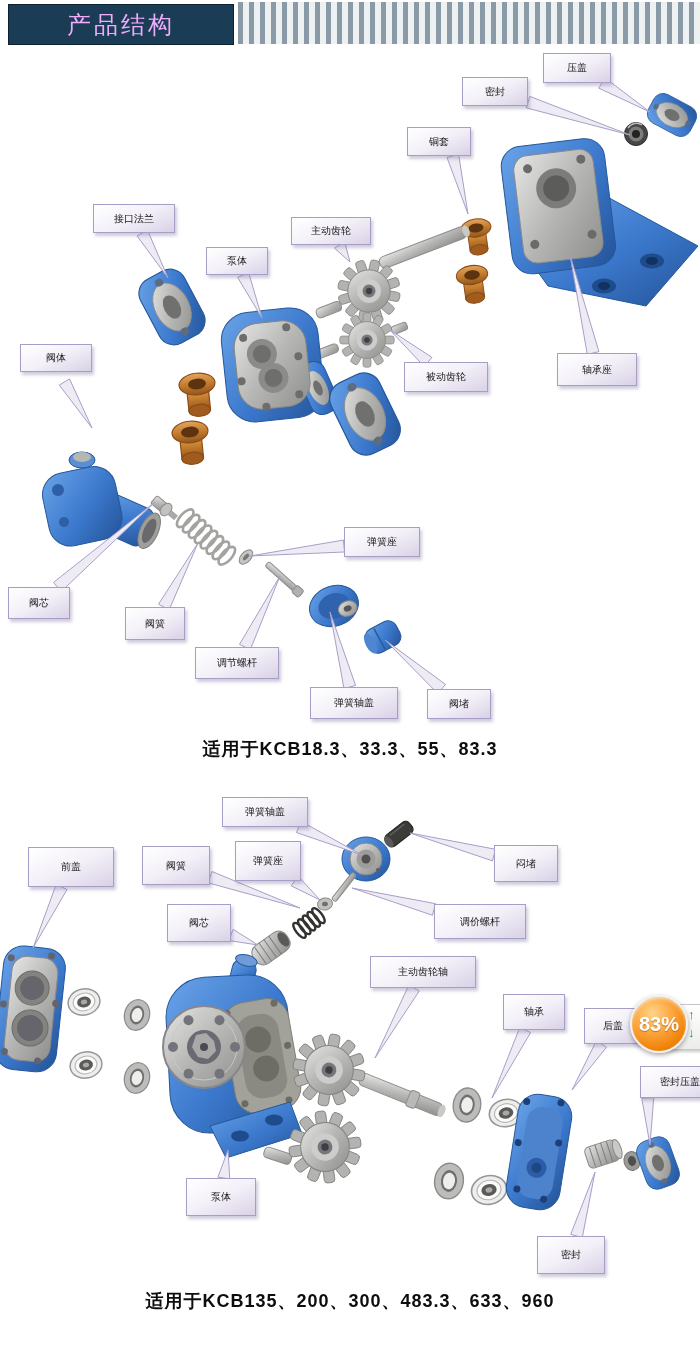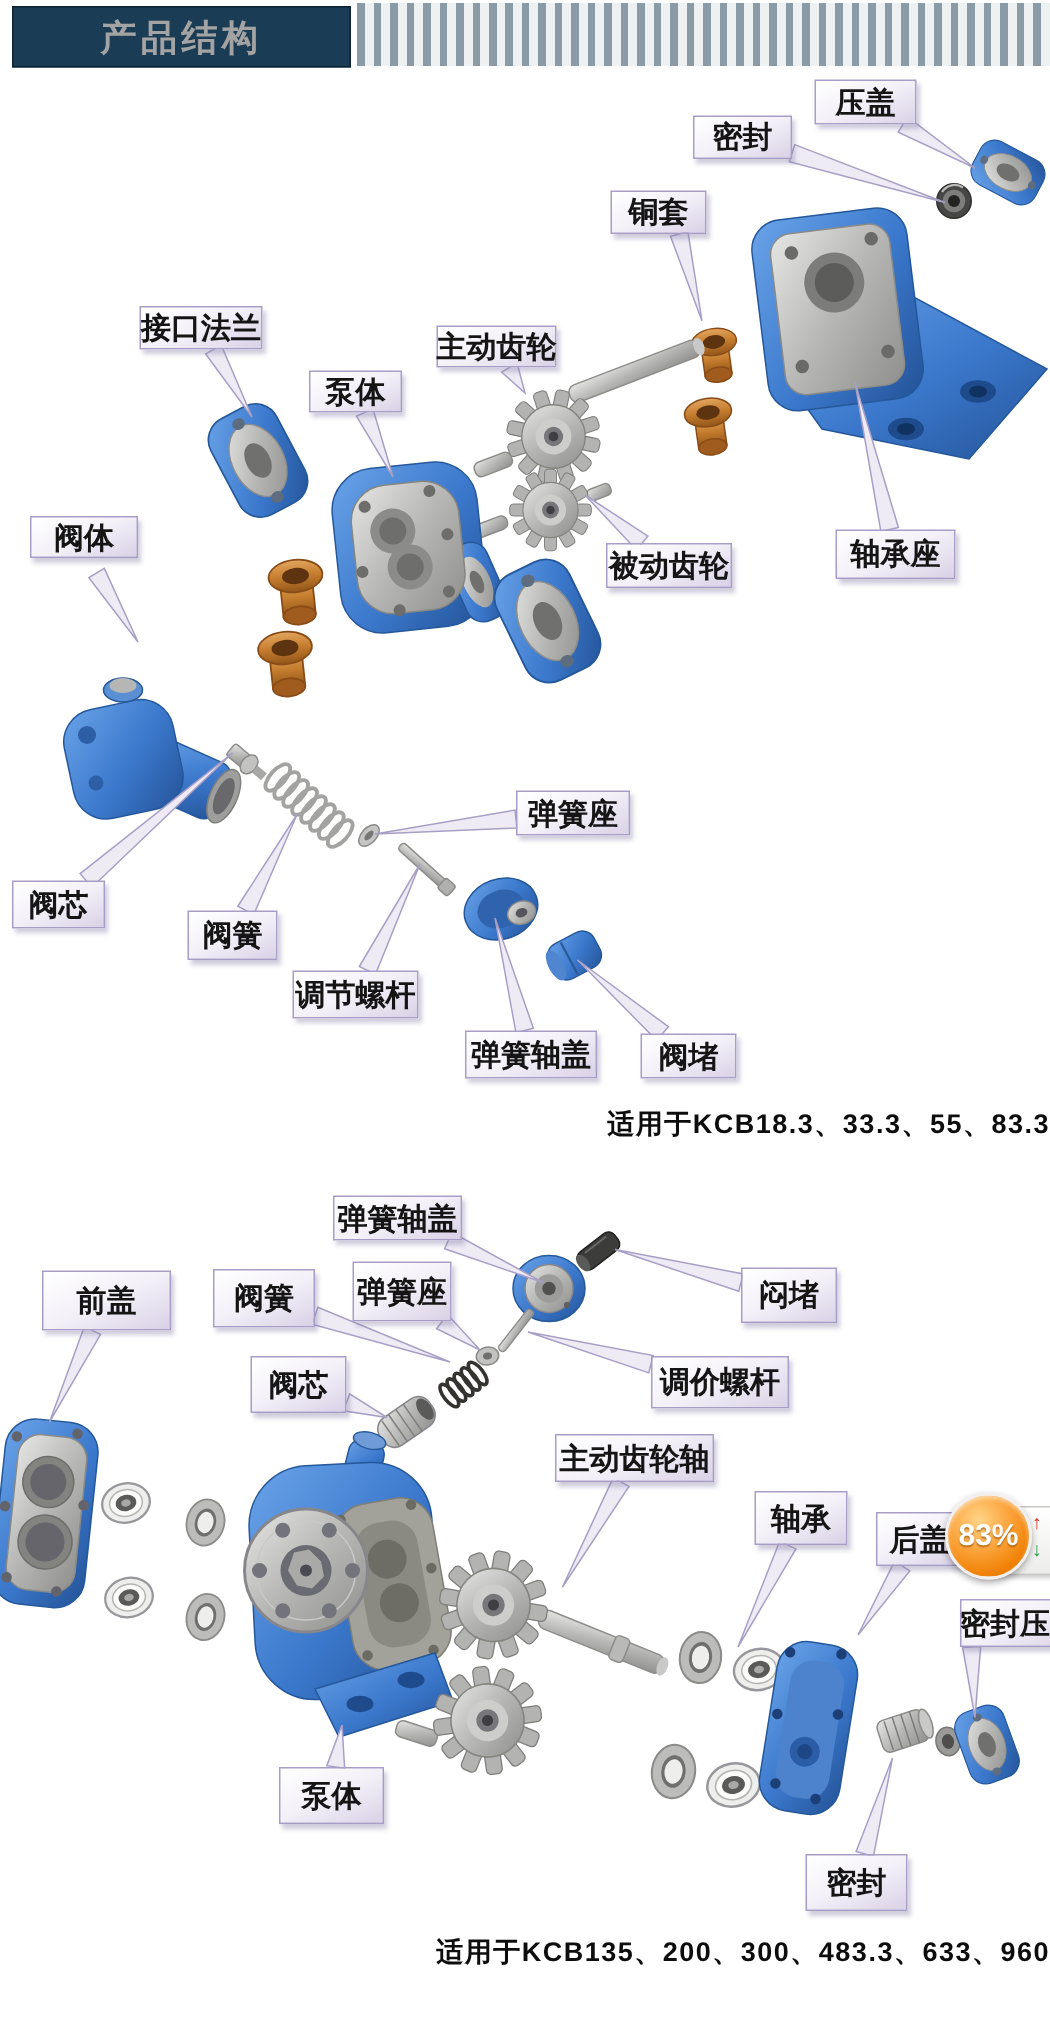--- a/index.html
+++ b/index.html
@@ -4,34 +4,34 @@
 <style>
   html,body{margin:0;padding:0}
   body{
     width:700px;height:1352px;position:relative;background:#ffffff;
     font-family:"Liberation Sans","DejaVu Sans",sans-serif;overflow:hidden;
   }
   
   .hdr-box{position:absolute;left:8px;top:4px;width:224px;height:39px;
     background:#1b3c55;border:1px solid #0c2233;
     display:flex;align-items:center;justify-content:center}
-  .hdr-title{color:#a3a3a3;font-size:24px;font-weight:bold;letter-spacing:3px}
+  .hdr-title{color:#f0abfc;font-size:24px;font-weight:normal;letter-spacing:3px}
   .hdr-stripes{position:absolute;left:238px;top:2px;width:462px;height:42px;
     background:repeating-linear-gradient(90deg,#8b9aa7 0 5px,#eef1f2 5px 11px)}
   
   .diagram{position:absolute;left:0;width:700px}
   #diagram1{top:48px;height:688px}
   #diagram2{top:780px;height:535px}
   svg.parts{position:absolute;left:0;top:0}
   .leader{fill:#eeebf5;stroke:#a89fc6;stroke-width:1}
   .callout{position:absolute;z-index:5;display:flex;align-items:center;justify-content:center;
     background:linear-gradient(155deg,#ffffff 0%,#f3f0f8 50%,#d9d1e6 100%);
     border:1px solid #a79dc6;box-shadow:2px 3px 3px rgba(130,120,160,.38);
-    font-size:20px;font-weight:bold;color:#151515;white-space:nowrap}
-  .caption{position:absolute;left:0;width:700px;text-align:right;
+    font-size:10px;font-weight:normal;color:#151515;white-space:nowrap}
+  .caption{position:absolute;left:0;width:700px;text-align:center;
     font-size:18px;font-weight:bold;color:#0d0d0d;letter-spacing:1px}
   #caption1{top:737px}
   #caption2{top:1289px}
   
   #rating-badge{position:absolute;left:630px;top:995px;width:70px;height:62px;z-index:10}
   .badge-strip{position:absolute;left:17px;top:9px;width:55px;height:44px;
     background:linear-gradient(#ffffff,#ececea);border:1px solid #c6c6c4;border-right:none;
     border-radius:9px 0 0 9px;box-shadow:1px 2px 3px rgba(0,0,0,.2)}
   .badge-circle{position:absolute;left:0;top:0;width:54px;height:54px;border-radius:50%;
     background:radial-gradient(circle at 38% 30%,#ffd488 0%,#fca43c 40%,#f08206 72%,#d66e00 100%);

